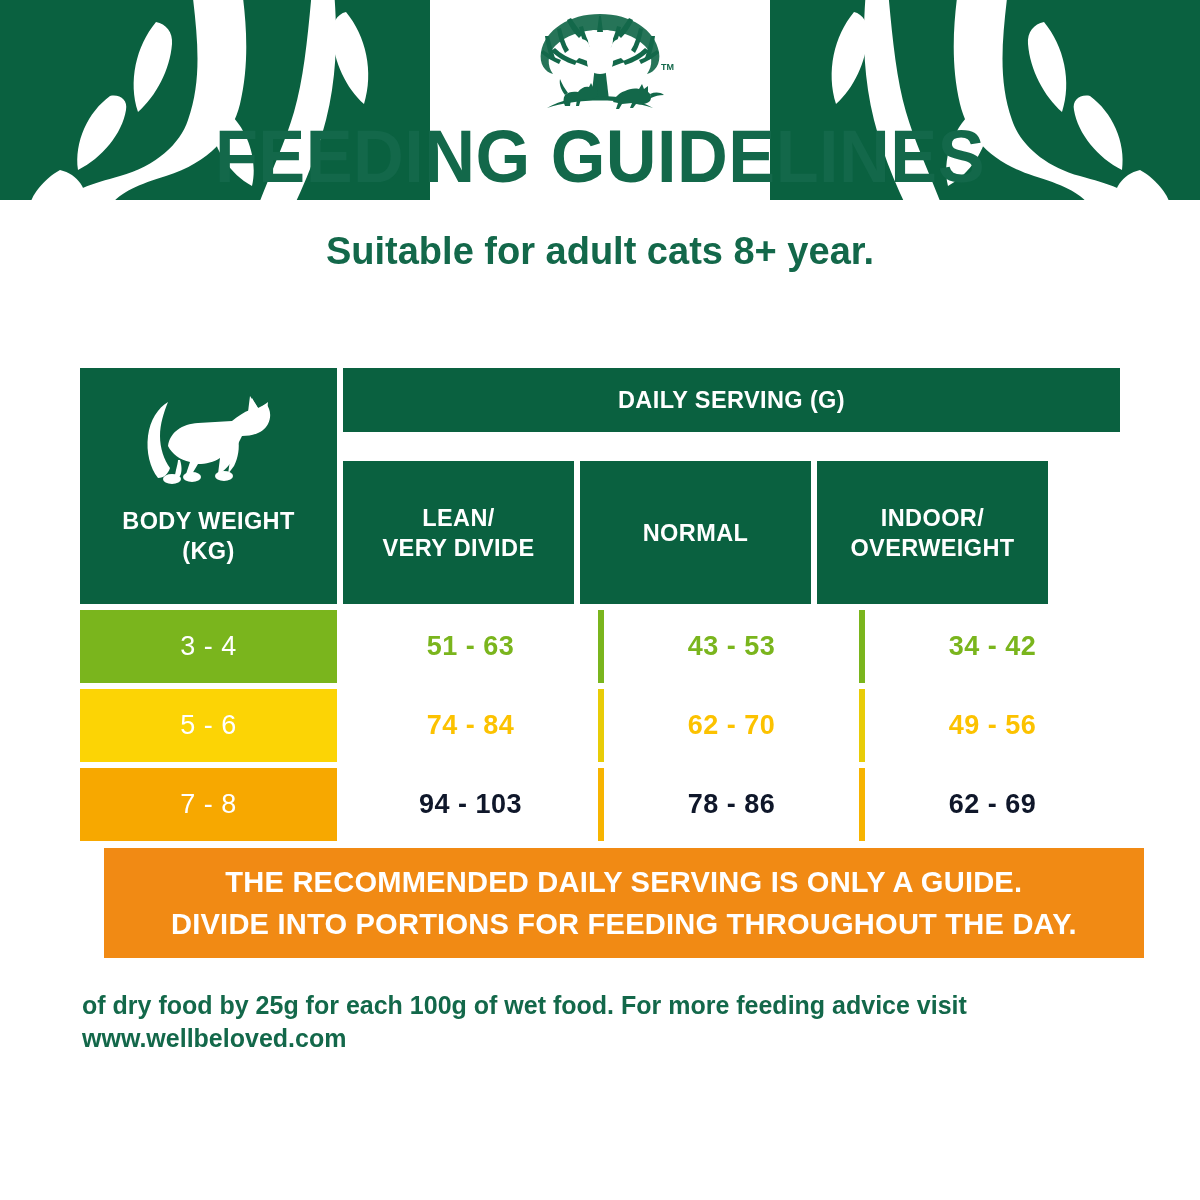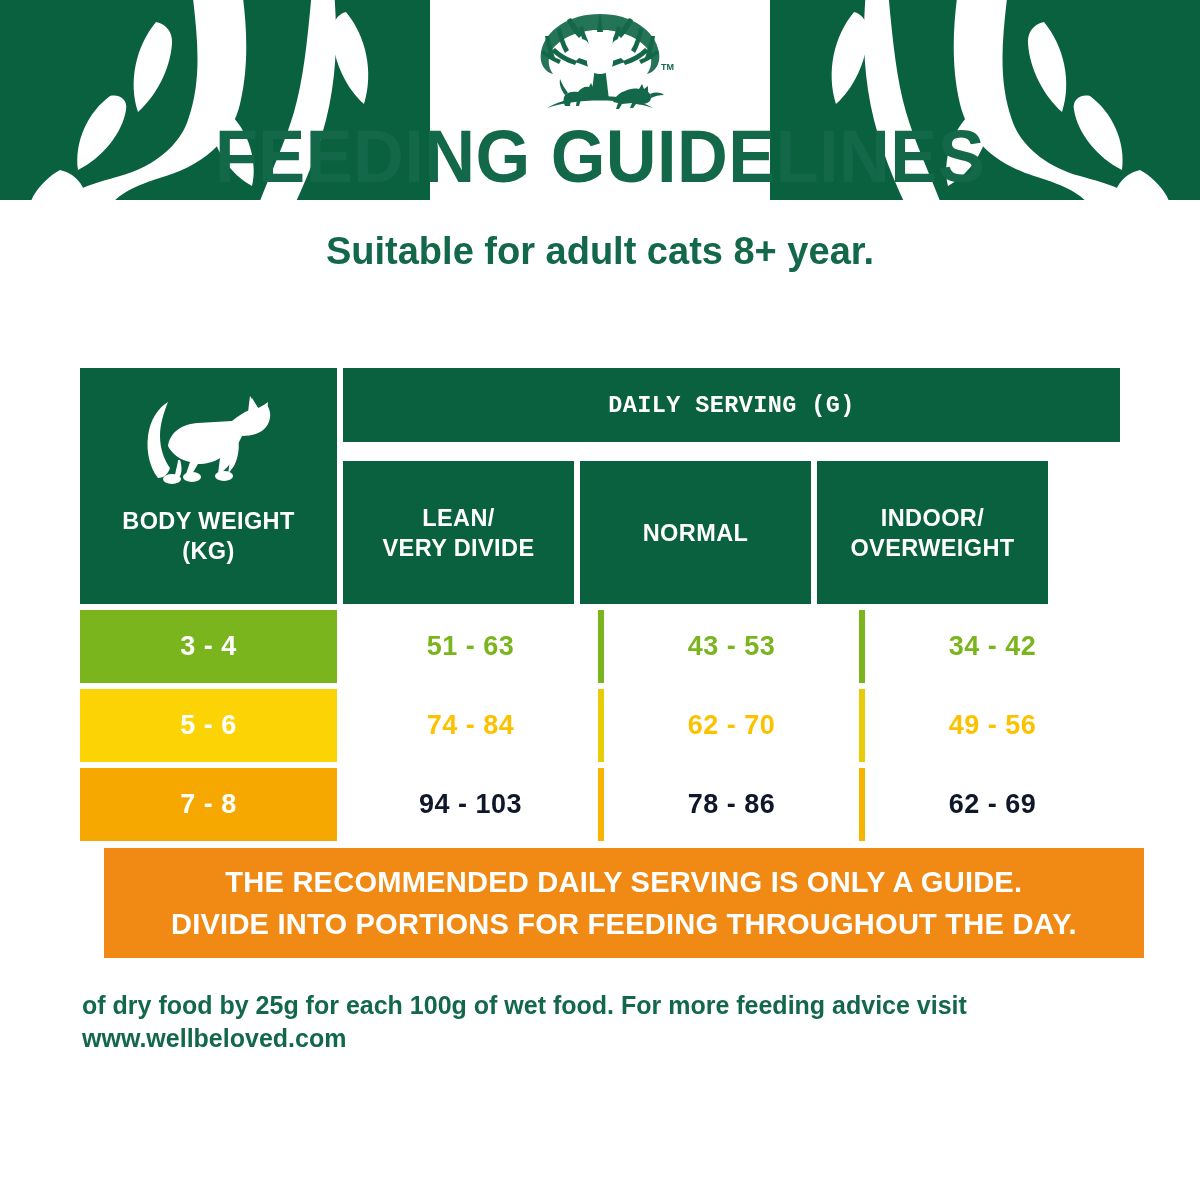--- a/index.html
+++ b/index.html
@@ -119,30 +119,29 @@
     font-weight: bold;
     line-height: 30px;
     letter-spacing: 0.4px;
   }
 
   .hdr-daily {
     position: absolute;
     left: 263px;
     top: 0;
     width: 777px;
-    height: 74px;
+    height: 64px;
     background: #0A6140;
     color: #ffffff;
     display: flex;
     align-items: center;
     justify-content: center;
     font-size: 23.5px;
     font-weight: bold;
     letter-spacing: 0.4px;
-    font-family: Liberation Mono, monospace;
   }
 
   .hdr-sub {
     position: absolute;
     left: 263px;
     top: 93px;
     width: 705px;
     height: 143px;
     display: flex;
     gap: 6px;
@@ -173,21 +172,21 @@
   .row.r2 { top: 321px; }
   .row.r3 { top: 400px; }
 
   .row .cell-weight {
     width: 257px;
     display: flex;
     align-items: center;
     justify-content: center;
     color: #ffffff;
     font-size: 27px;
-    font-weight: bold;
+    font-weight: normal;
     letter-spacing: 0.5px;
   }
   .row .gap { width: 6px; }
   .row .cells {
     flex: 1 1 0;
     display: flex;
     gap: 6px;
   }
   .row .cell-val {
     flex: 1 1 0;

